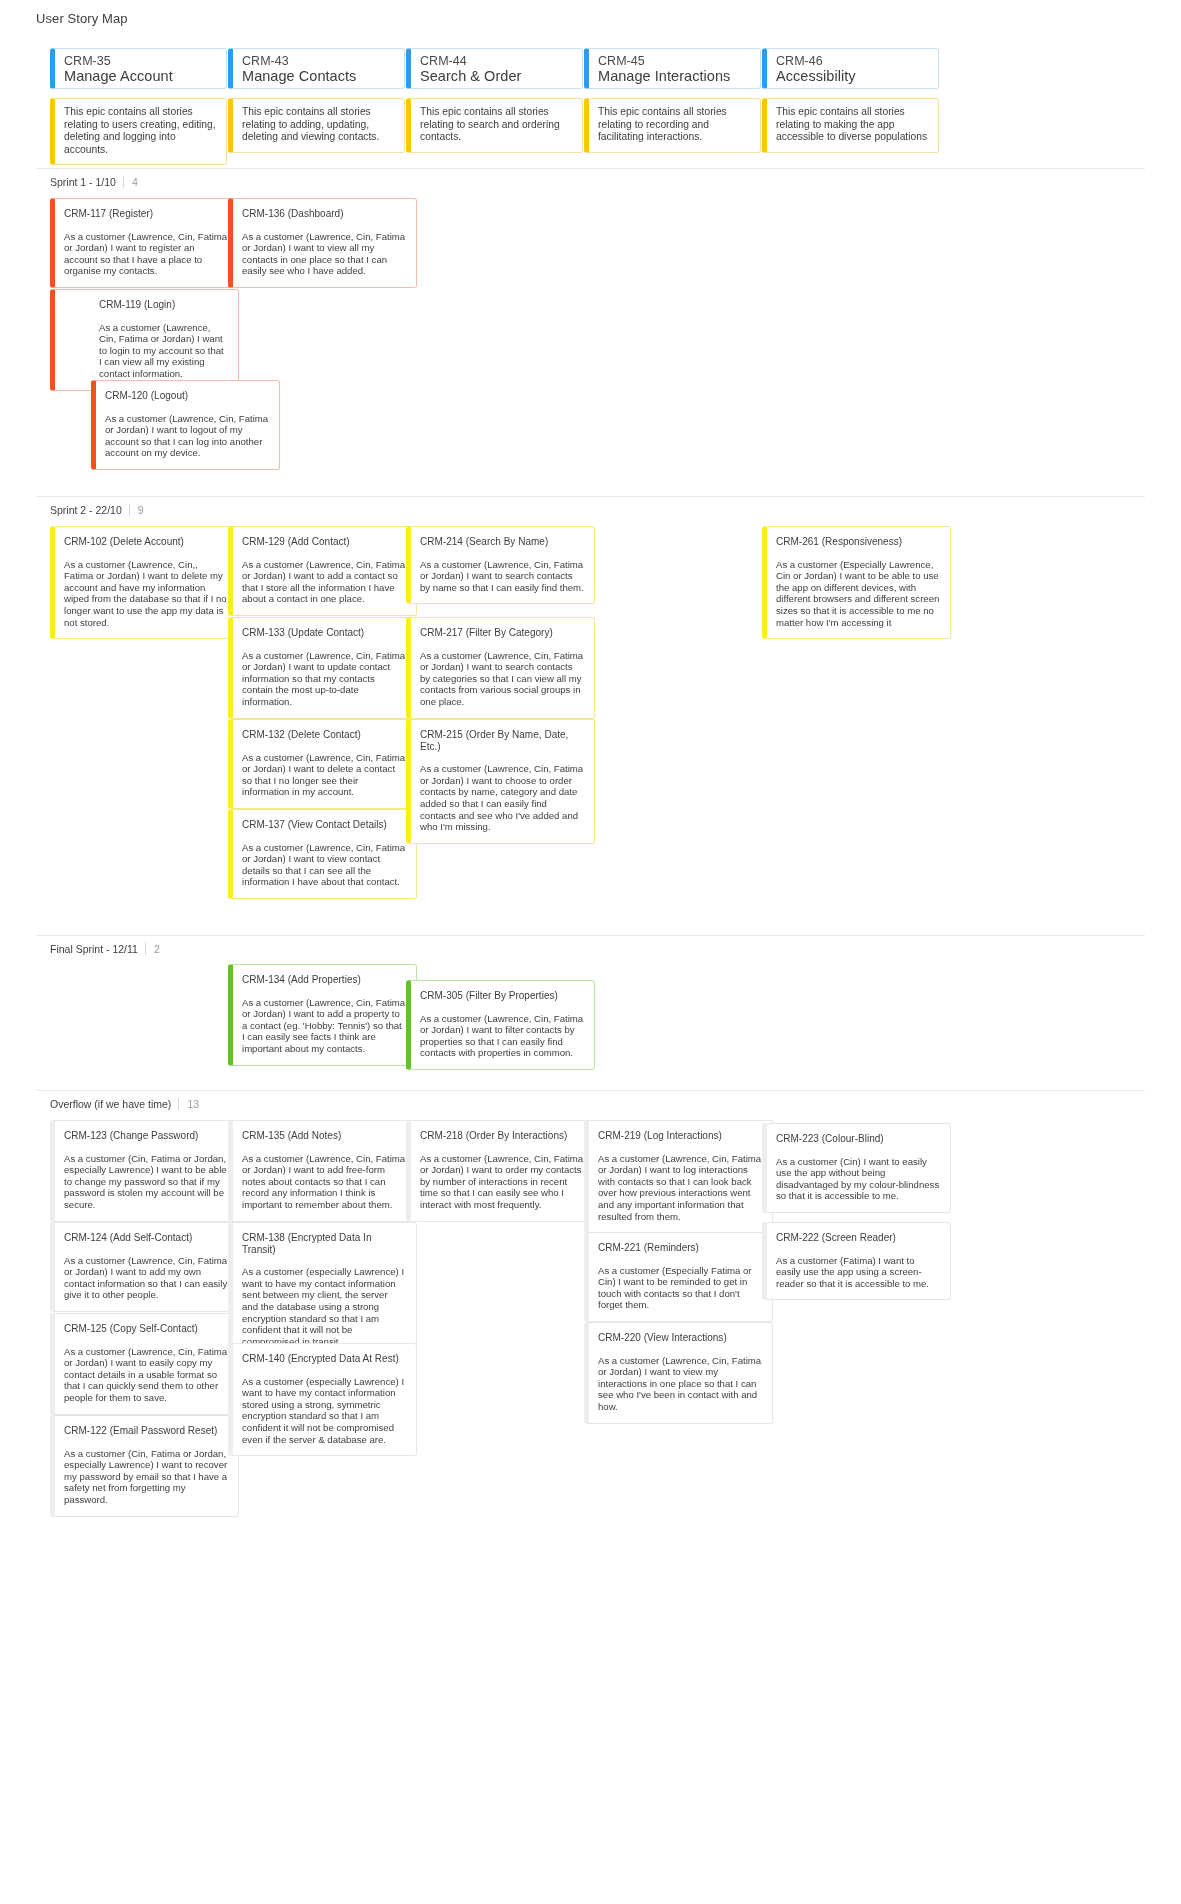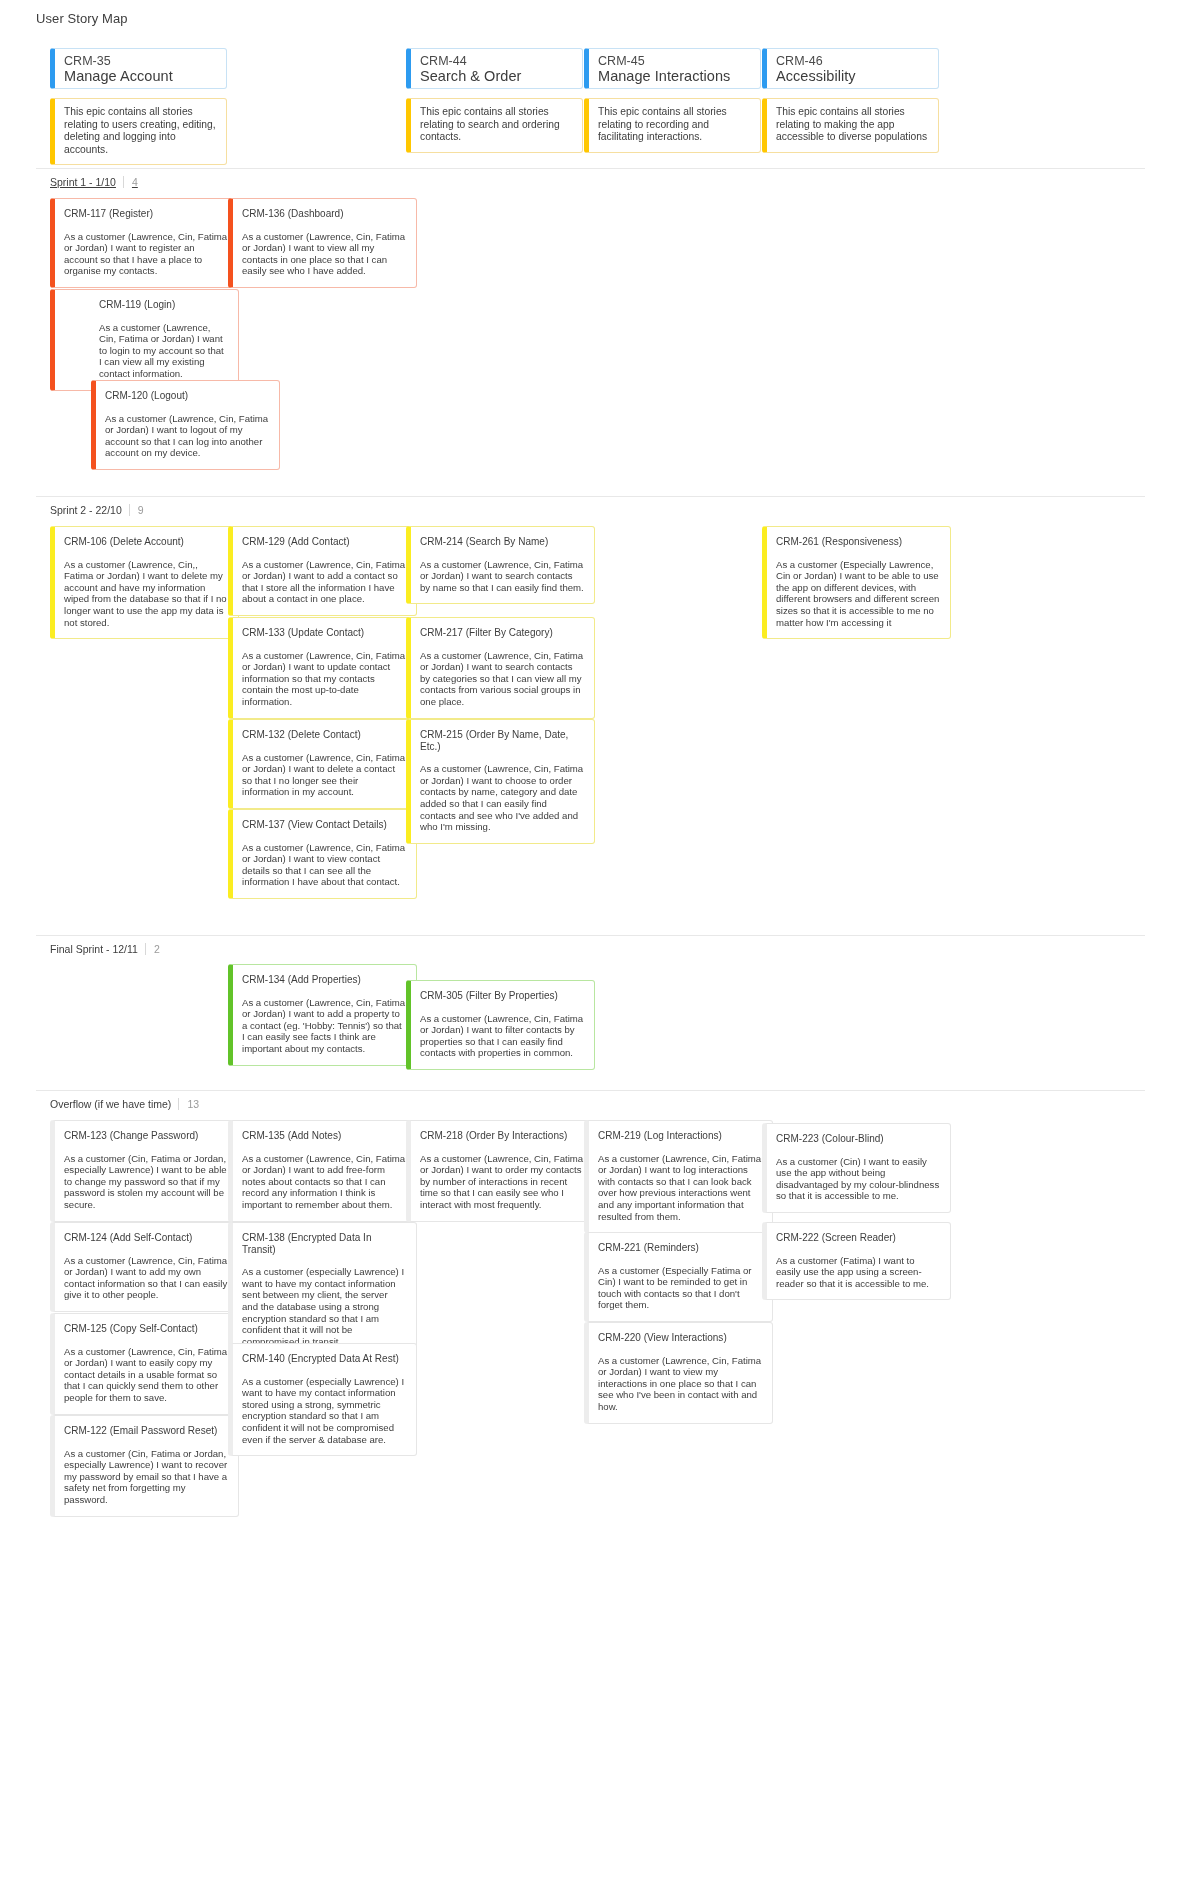--- a/index.html
+++ b/index.html
@@ -145,20 +145,27 @@
   <div class="epics">
 
     <div class="epic-col" style="left:50px;">
       <div class="epic-card">
         <div class="epic-key">CRM-35</div>
         <div class="epic-name">Manage Account</div>
       </div>
       <div class="epic-desc">This epic contains all stories relating to users creating, editing, deleting and logging into accounts.</div>
     </div>
 
+    <div class="epic-col" style="left:228px;">
+      <div class="epic-card">
+        <div class="epic-key">CRM-43</div>
+        <div class="epic-name">Manage Contacts</div>
+      </div>
+      <div class="epic-desc">This epic contains all stories relating to adding, updating, deleting and viewing contacts.</div>
+    </div>
 
     <div class="epic-col" style="left:406px;">
       <div class="epic-card">
         <div class="epic-key">CRM-44</div>
         <div class="epic-name">Search &amp; Order</div>
       </div>
       <div class="epic-desc">This epic contains all stories relating to search and ordering contacts.</div>
     </div>
 
     <div class="epic-col" style="left:584px;">
@@ -173,21 +180,21 @@
       <div class="epic-card">
         <div class="epic-key">CRM-46</div>
         <div class="epic-name">Accessibility</div>
       </div>
       <div class="epic-desc">This epic contains all stories relating to making the app accessible to diverse populations</div>
     </div>
 
   </div>
 
   <div class="lane-divider" style="top:168px;"></div>
-  <div class="lane-label" style="top:176px;text-decoration:underline;">
+  <div class="lane-label" style="top:176px;">
     <span>Sprint 1 - 1/10</span><span class="count">4</span>
   </div>
 
   <div class="story c-red" style="left:50px; top:198px;">
     <span class="key">CRM-117 (Register)</span>
     <span class="body">As a customer (Lawrence, Cin, Fatima or Jordan) I want to register an account so that I have a place to organise my contacts.</span>
   </div>
 
   <div class="story c-red" style="left:50px; top:289px;padding-left:44px;">
     <span class="key">CRM-119 (Login)</span>
@@ -203,21 +210,21 @@
     <span class="key">CRM-136 (Dashboard)</span>
     <span class="body">As a customer (Lawrence, Cin, Fatima or Jordan) I want to view all my contacts in one place so that I can easily see who I have added.</span>
   </div>
 
   <div class="lane-divider" style="top:496px;"></div>
   <div class="lane-label" style="top:504px;">
     <span>Sprint 2 - 22/10</span><span class="count">9</span>
   </div>
 
   <div class="story c-yellow" style="left:50px; top:526px;">
-    <span class="key">CRM-106 (Delete Account)</span>
+    <span class="key">CRM-102 (Delete Account)</span>
     <span class="body">As a customer (Lawrence, Cin,, Fatima or Jordan) I want to delete my account and have my information wiped from the database so that if I no longer want to use the app my data is not stored.</span>
   </div>
 
   <div class="story c-yellow" style="left:228px; top:526px;">
     <span class="key">CRM-129 (Add Contact)</span>
     <span class="body">As a customer (Lawrence, Cin, Fatima or Jordan) I want to add a contact so that I store all the information I have about a contact in one place.</span>
   </div>
 
   <div class="story c-yellow" style="left:228px; top:617px;">
     <span class="key">CRM-133 (Update Contact)</span>

